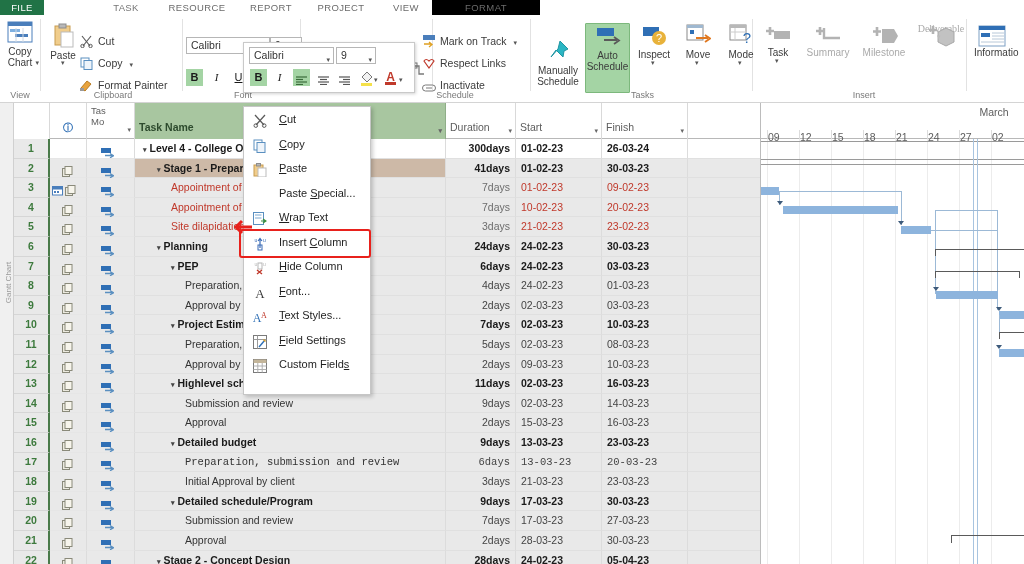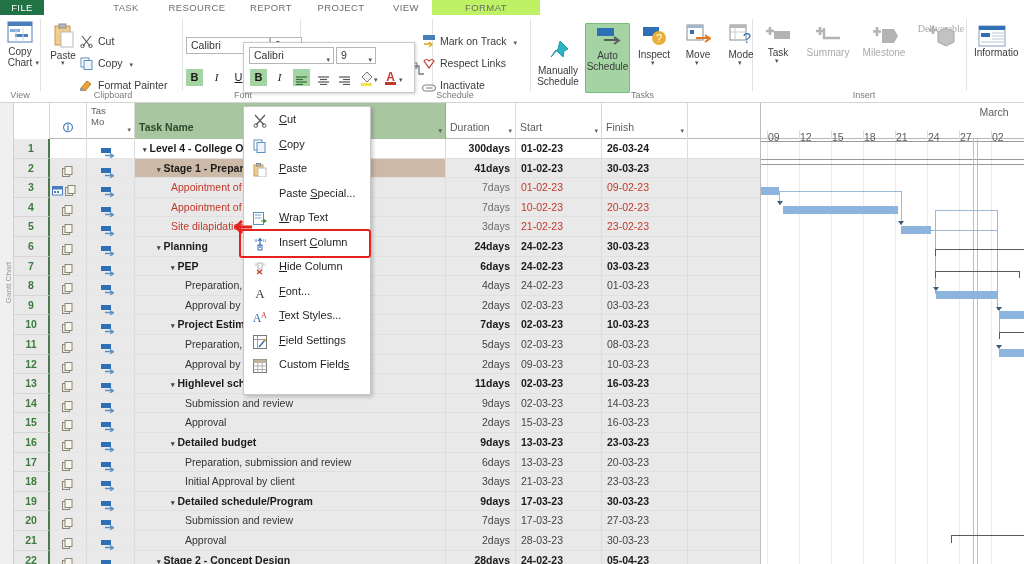--- a/index.html
+++ b/index.html
@@ -18,21 +18,21 @@
     position: absolute; left: 0; top: 0; width: 1024px; height: 15px;
     background: #ffffff;
   }
   .tab {
     position: absolute; top: 0; height: 15px; line-height: 15px;
     font-size: 9.5px; color: #6b6b6b; text-align: center;
     letter-spacing: .4px; white-space: nowrap;
   }
   .tab.file { background: #217346; color: #ffffff; font-weight: normal; }
   .tab.active { color: #767676; background: #ffffff; }
-  .tab.format { background: #bef264; color: #6b6b6b; }
+  .tab.format { background: #000000; color: #6b6b6b; }
 
   
   .ribbon {
     position: absolute; left: 0; top: 15px; width: 1024px; height: 88px;
     background: #ffffff; border-bottom: 1px solid #d4d4d4;
   }
   .rsep { position: absolute; top: 4px; width: 1px; height: 72px; background: #e2e2e2; }
   .grouplabel {
     position: absolute; height: 12px; line-height: 12px;
     font-size: 9px; color: #7a7a7a; text-align: center; width: 100%;
@@ -876,21 +876,21 @@
                 <rect x="0" y="0" width="10" height="5" fill="#2f6fb5"></rect>
                 <path d="M4 7.5 L11 7.5 M9 5.5 L12.5 7.7 L9 9.8" fill="none" stroke="#5a8fc0" stroke-width="1.3"></path>
               </svg></span>
           </div>
           <div class="cname" style="padding-left:36px;"><span class="tri">▾</span><span>Detailed budget</span></div>
           <div class="cdur">9days</div>
           <div class="cstart">13-03-23</div>
           <div class="cfin">23-03-23</div>
           <div class="ctail"></div>
         </div>
-        <div class="row shaded" style="top: 313.6px;">
+        <div class="row shaded" style="top: 313.6px; font-family: Liberation Mono, monospace;">
           <div class="num">17</div>
           <div class="cind">
             <span class="indic" style="left:12px;"><svg width="11" height="11" viewBox="0 0 11 11">
                 <rect x="0.5" y="2.5" width="7" height="8" fill="#eceadf" stroke="#8a8a7a"></rect>
                 <rect x="3" y="0.5" width="7" height="8" fill="#f7f5ec" stroke="#8a8a7a"></rect>
               </svg></span>
           </div>
           <div class="cmode">
             <span class="modeicon"><svg width="13" height="10" viewBox="0 0 13 10">
                 <rect x="0" y="0" width="10" height="5" fill="#2f6fb5"></rect>

